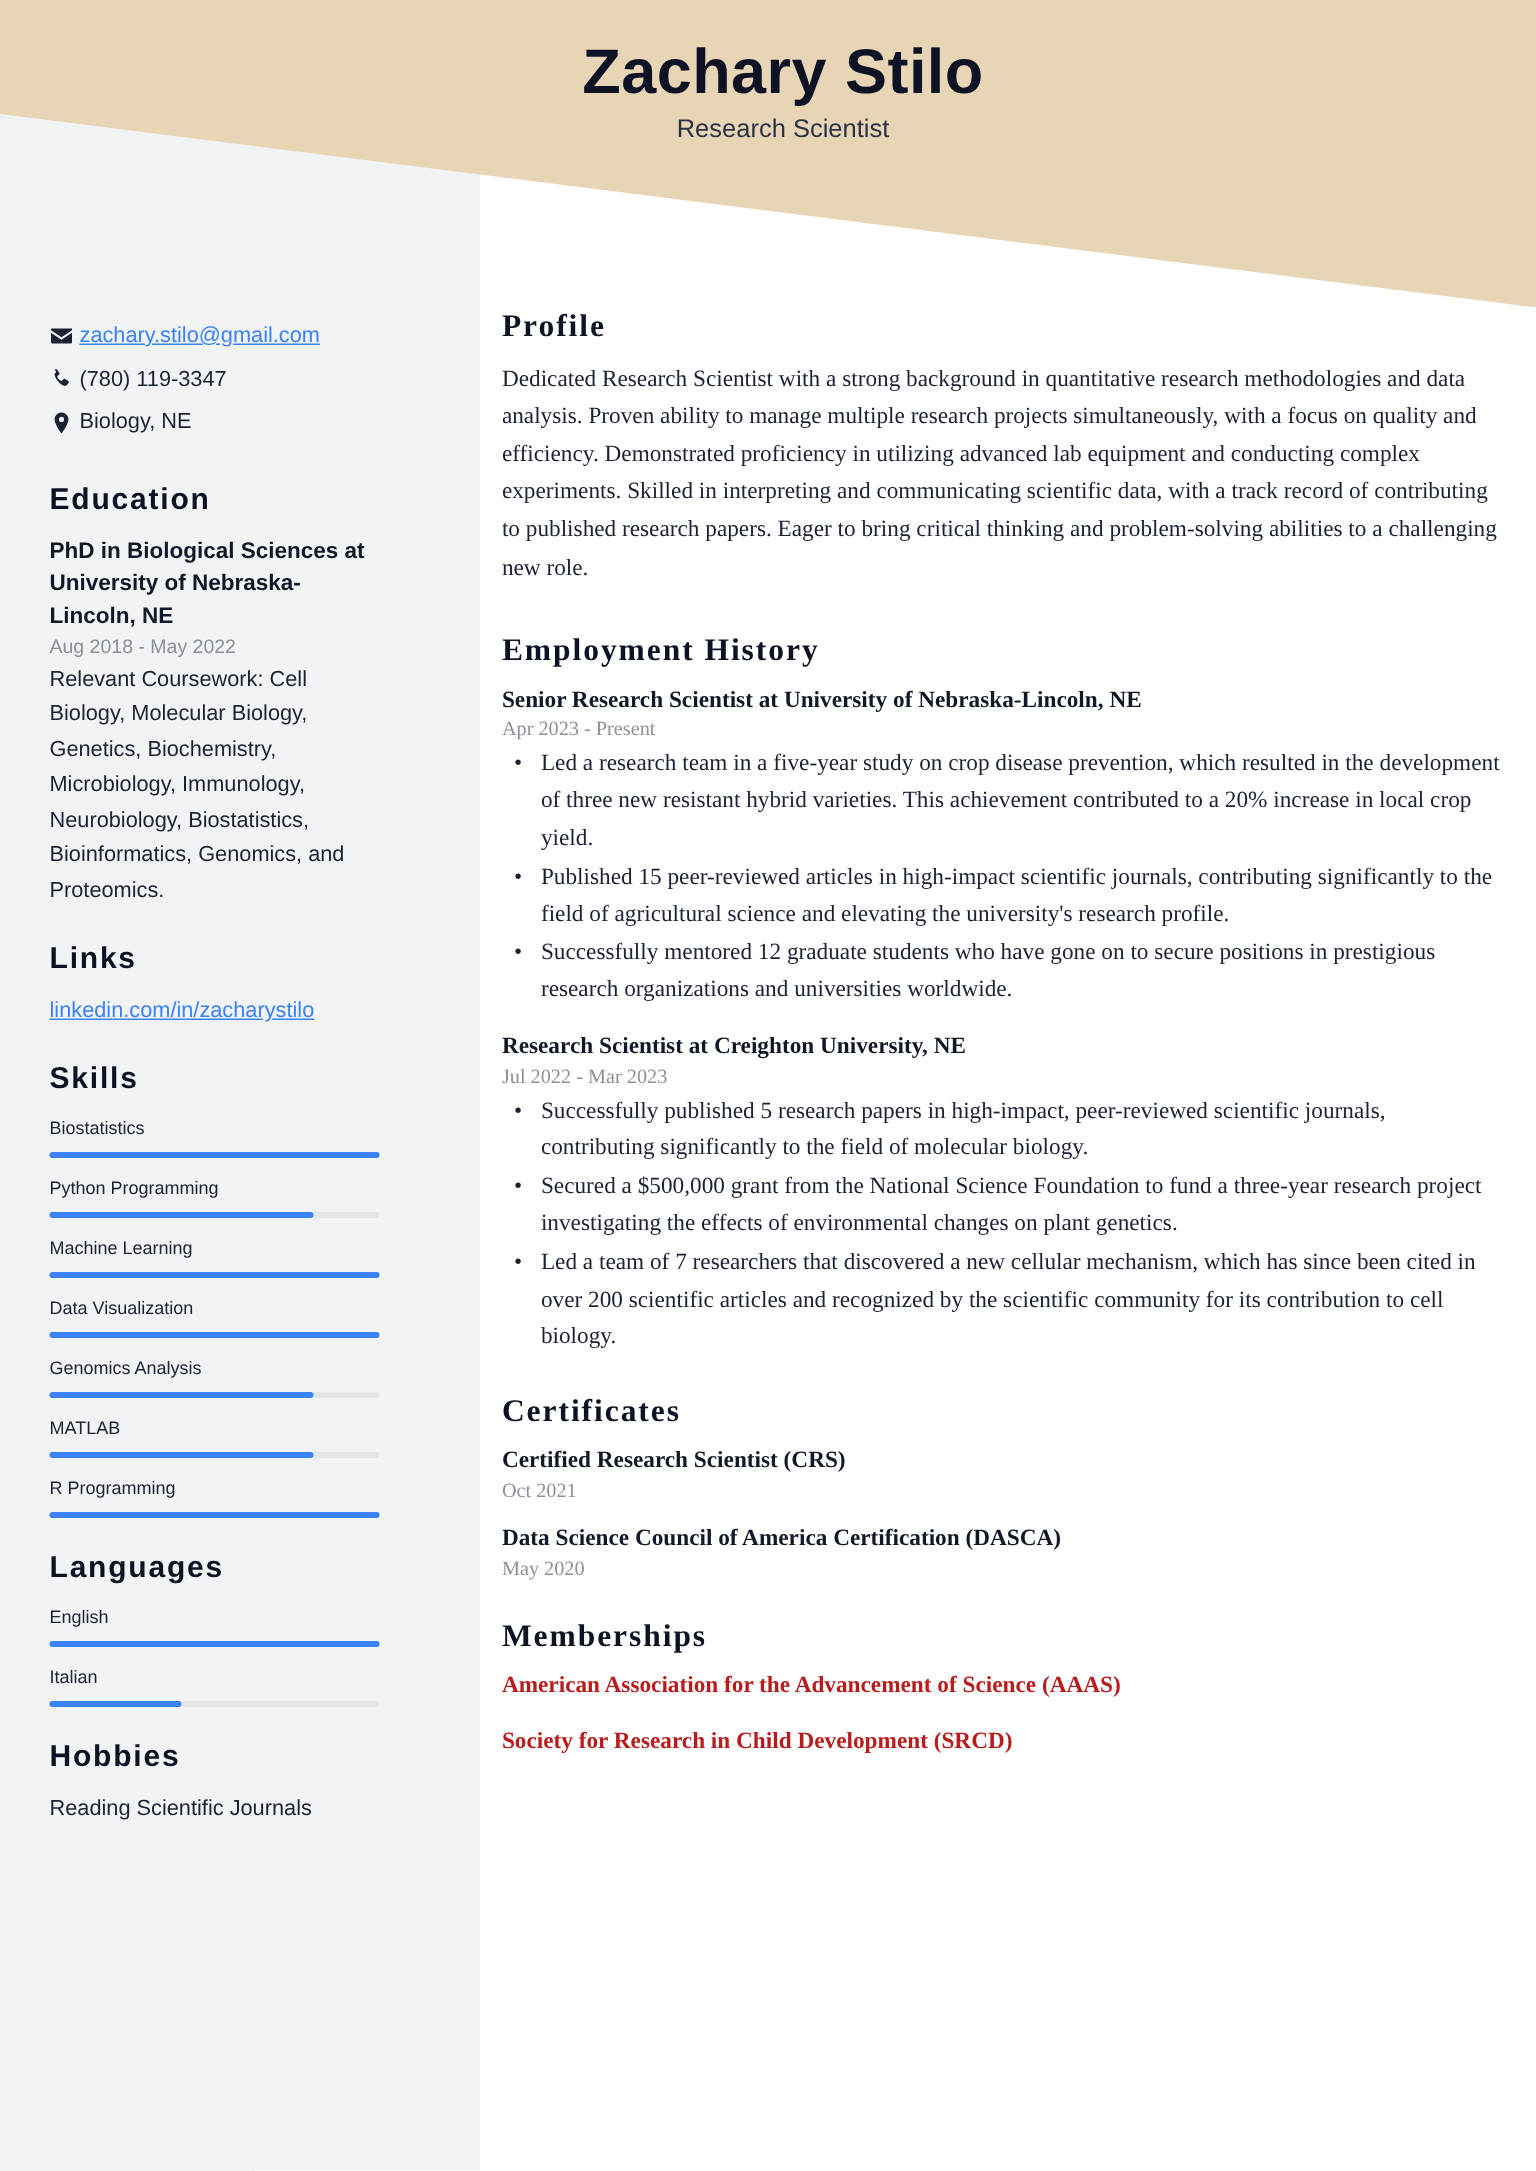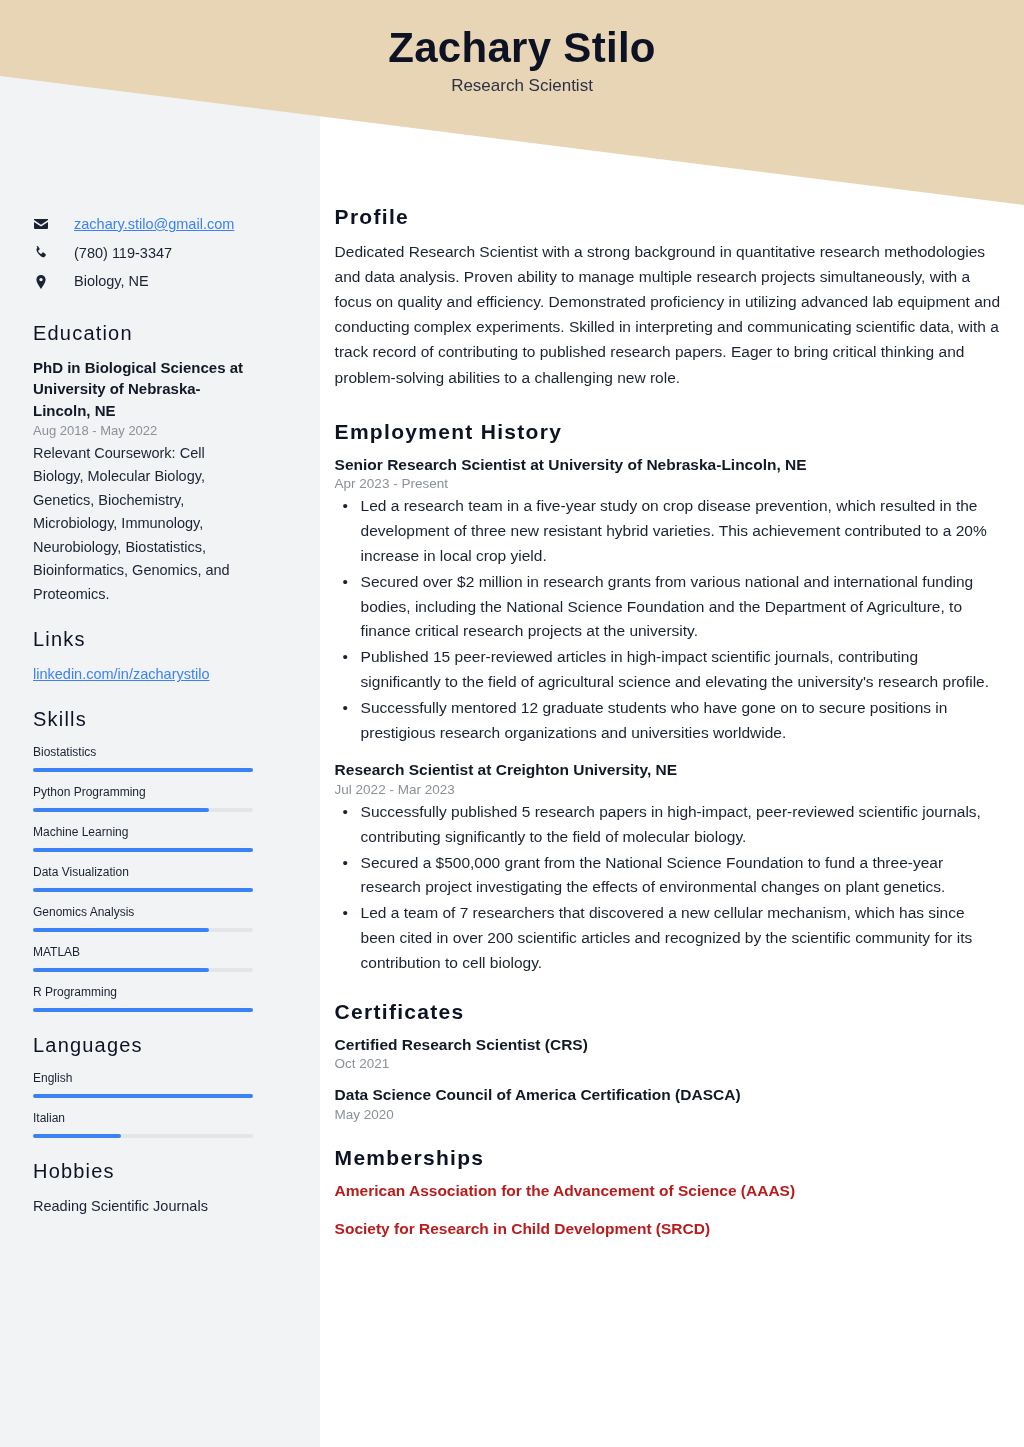--- a/index.html
+++ b/index.html
@@ -78,28 +78,29 @@
   }
 
   .sidebar {
     width: 320px;
     padding: 212px 32px 0 33px;
   }
 
   .main {
     width: 847px;
     padding: 205px 22px 0 50px;
+    font-family: Liberation Serif, serif;
   }
 
   
   .contact-list { margin-bottom: 28px; }
   .contact-row {
     display: flex;
     align-items: center;
-    gap: 25px;
+    gap: 4px;
     margin-bottom: 4px;
     font-size: 14.5px;
     color: #1b2233;
     line-height: 1.7;
   }
   .contact-icon {
     width: 16px;
     height: 16px;
     flex: 0 0 16px;
     display: flex;
@@ -109,21 +110,21 @@
   }
   .contact-icon svg { display: block; }
 
   a.link {
     color: #3b82f6;
     text-decoration: underline;
   }
 
   .side-h2 {
     font-size: 20px;
-    font-weight: normal;
+    font-weight: bold;
     letter-spacing: 1.2px;
     color: #0d1324;
     margin: 22px 0 12px 0;
   }
   .side-h2.first { margin-top: 0; }
 
   .edu-title {
     font-size: 15px;
     font-weight: bold;
     color: #111827;
@@ -392,21 +393,20 @@
       </section>
 
       <section class="section tight">
         <h2 class="main-h2">Employment History</h2>
         <div id="jobs-list">
             <div class="job">
               <div class="job-title">Senior Research Scientist at University of Nebraska-Lincoln, NE</div>
               <div class="job-date">Apr 2023 - Present</div>
               <ul class="job-bullets">
                 <li>Led a research team in a five-year study on crop disease prevention, which resulted in the development of three new resistant hybrid varieties. This achievement contributed to a 20% increase in local crop yield.</li>
-                <li>Secured over $2 million in research grants from various national and international funding bodies, including the National Science Foundation and the Department of Agriculture, to finance critical research projects at the university.</li>
                 <li>Published 15 peer-reviewed articles in high-impact scientific journals, contributing significantly to the field of agricultural science and elevating the university's research profile.</li>
                 <li>Successfully mentored 12 graduate students who have gone on to secure positions in prestigious research organizations and universities worldwide.</li>
               </ul>
             </div>
             <div class="job">
               <div class="job-title">Research Scientist at Creighton University, NE</div>
               <div class="job-date">Jul 2022 - Mar 2023</div>
               <ul class="job-bullets">
                 <li>Successfully published 5 research papers in high-impact, peer-reviewed scientific journals, contributing significantly to the field of molecular biology.</li>
                 <li>Secured a $500,000 grant from the National Science Foundation to fund a three-year research project investigating the effects of environmental changes on plant genetics.</li>

